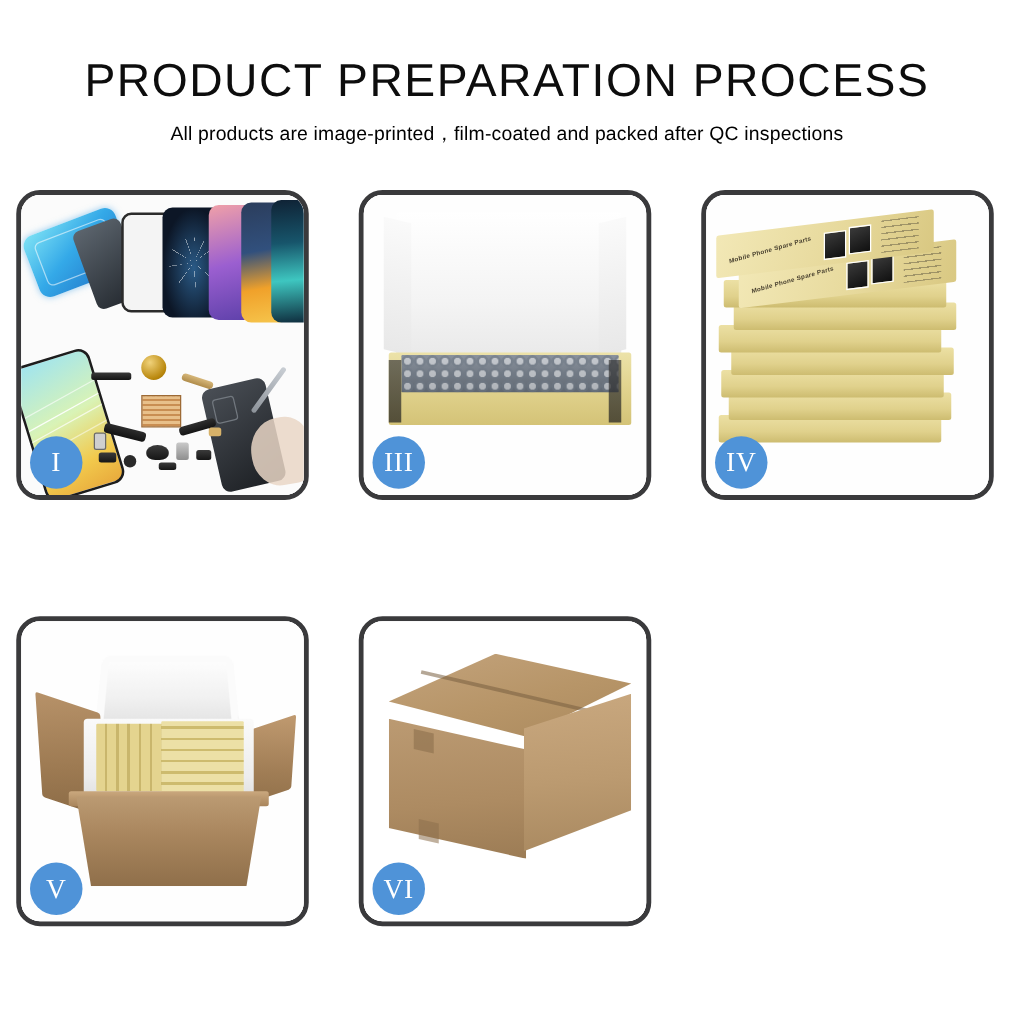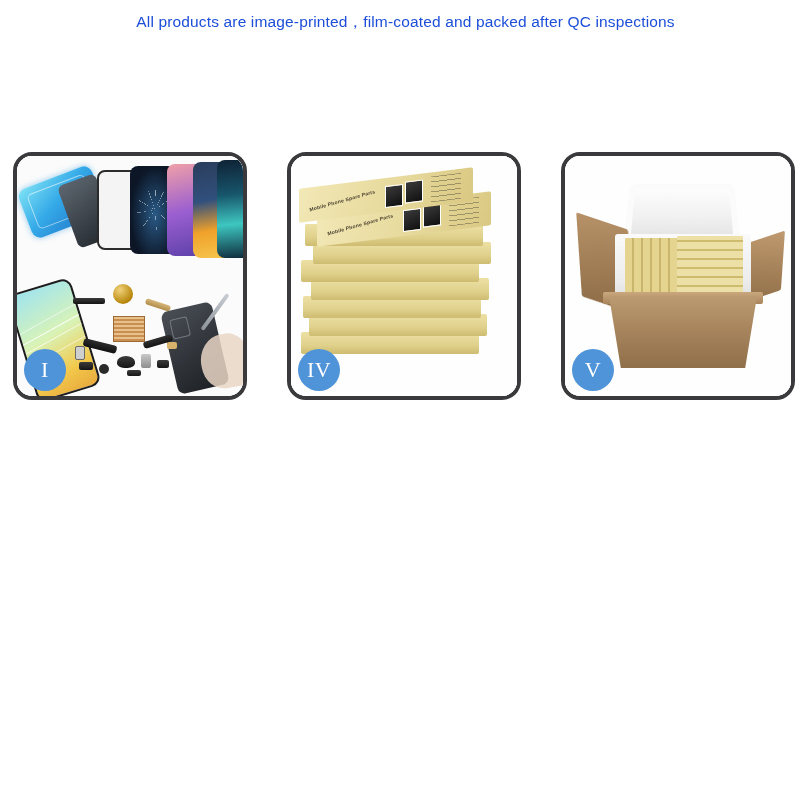--- a/index.html
+++ b/index.html
@@ -34,21 +34,21 @@
     line-height: 1.05;
     white-space: nowrap;
   }
   .page-subtitle {
     margin: 0;
     padding-top: 12px;
     font-family: "Liberation Sans", sans-serif;
     font-size: 15.5px;
     font-weight: 400;
     letter-spacing: 0.15px;
-    color: #1d4ed8;
+    color: #000000;
     white-space: nowrap;
   }
 
   
   .grid {
     position: absolute;
     left: 13px;
     top: 152px;
     width: 785px;
     height: 590px;
@@ -501,20 +501,21 @@
     position:absolute; left:44px; top:160px;
     width: 16px; height: 16px;
     background: rgba(140,112,76,.55);
     transform: skewY(12deg);
   }
 </style>
 </head>
 <body>
 
 <div class="header">
+  <h1 class="page-title">PRODUCT PREPARATION PROCESS</h1>
   <p class="page-subtitle">All products are image-printed，film-coated and packed after QC inspections</p>
 </div>
 
 <div class="grid">
 
   <div class="panel p1">
     <div class="panel-inner">
       <div class="bg"></div>
       <div class="scr-blue"></div>
       <div class="ph-dark"></div>
@@ -541,20 +542,33 @@
       <div class="smallpart sp4"></div>
       <div class="smallpart sp5"></div>
       <div class="smallpart sp6"></div>
       <div class="smallpart sp7"></div>
       <div class="smallpart sp8"></div>
     </div>
     <div class="badge">I</div>
   </div>
 
 
+  <div class="panel p3">
+    <div class="panel-inner">
+      <div class="bg"></div>
+      <div class="lid-back"></div>
+      <div class="lid-flap-l"></div>
+      <div class="lid-flap-r"></div>
+      <div class="box-body"></div>
+      <div class="box-inner"></div>
+      <div class="box-corner-l"></div>
+      <div class="box-corner-r"></div>
+    </div>
+    <div class="badge">III</div>
+  </div>
 
   <div class="panel p4">
     <div class="panel-inner">
       <div class="bg"></div>
       <div class="stack">
 
         <div class="gbox" style="left:10px; top:176px; width:178px; height:22px;"></div>
         <div class="gbox" style="left:18px; top:158px; width:178px; height:22px;"></div>
         <div class="gbox" style="left:12px; top:140px; width:178px; height:22px;"></div>
         <div class="gbox" style="left:20px; top:122px; width:178px; height:22px;"></div>
@@ -588,14 +602,26 @@
       <div class="flap-right"></div>
       <div class="foam-body"></div>
       <div class="goldrow"></div>
       <div class="goldrow2"></div>
       <div class="carton-lip"></div>
       <div class="carton-body"></div>
     </div>
     <div class="badge">V</div>
   </div>
 
+  <div class="panel p6">
+    <div class="panel-inner">
+      <div class="bg"></div>
+      <div class="c-top"></div>
+      <div class="c-seam"></div>
+      <div class="c-front"></div>
+      <div class="c-side"></div>
+      <div class="tape1"></div>
+      <div class="tape2"></div>
+    </div>
+    <div class="badge">VI</div>
+  </div>
 
 </div>
 
 </body></html>

